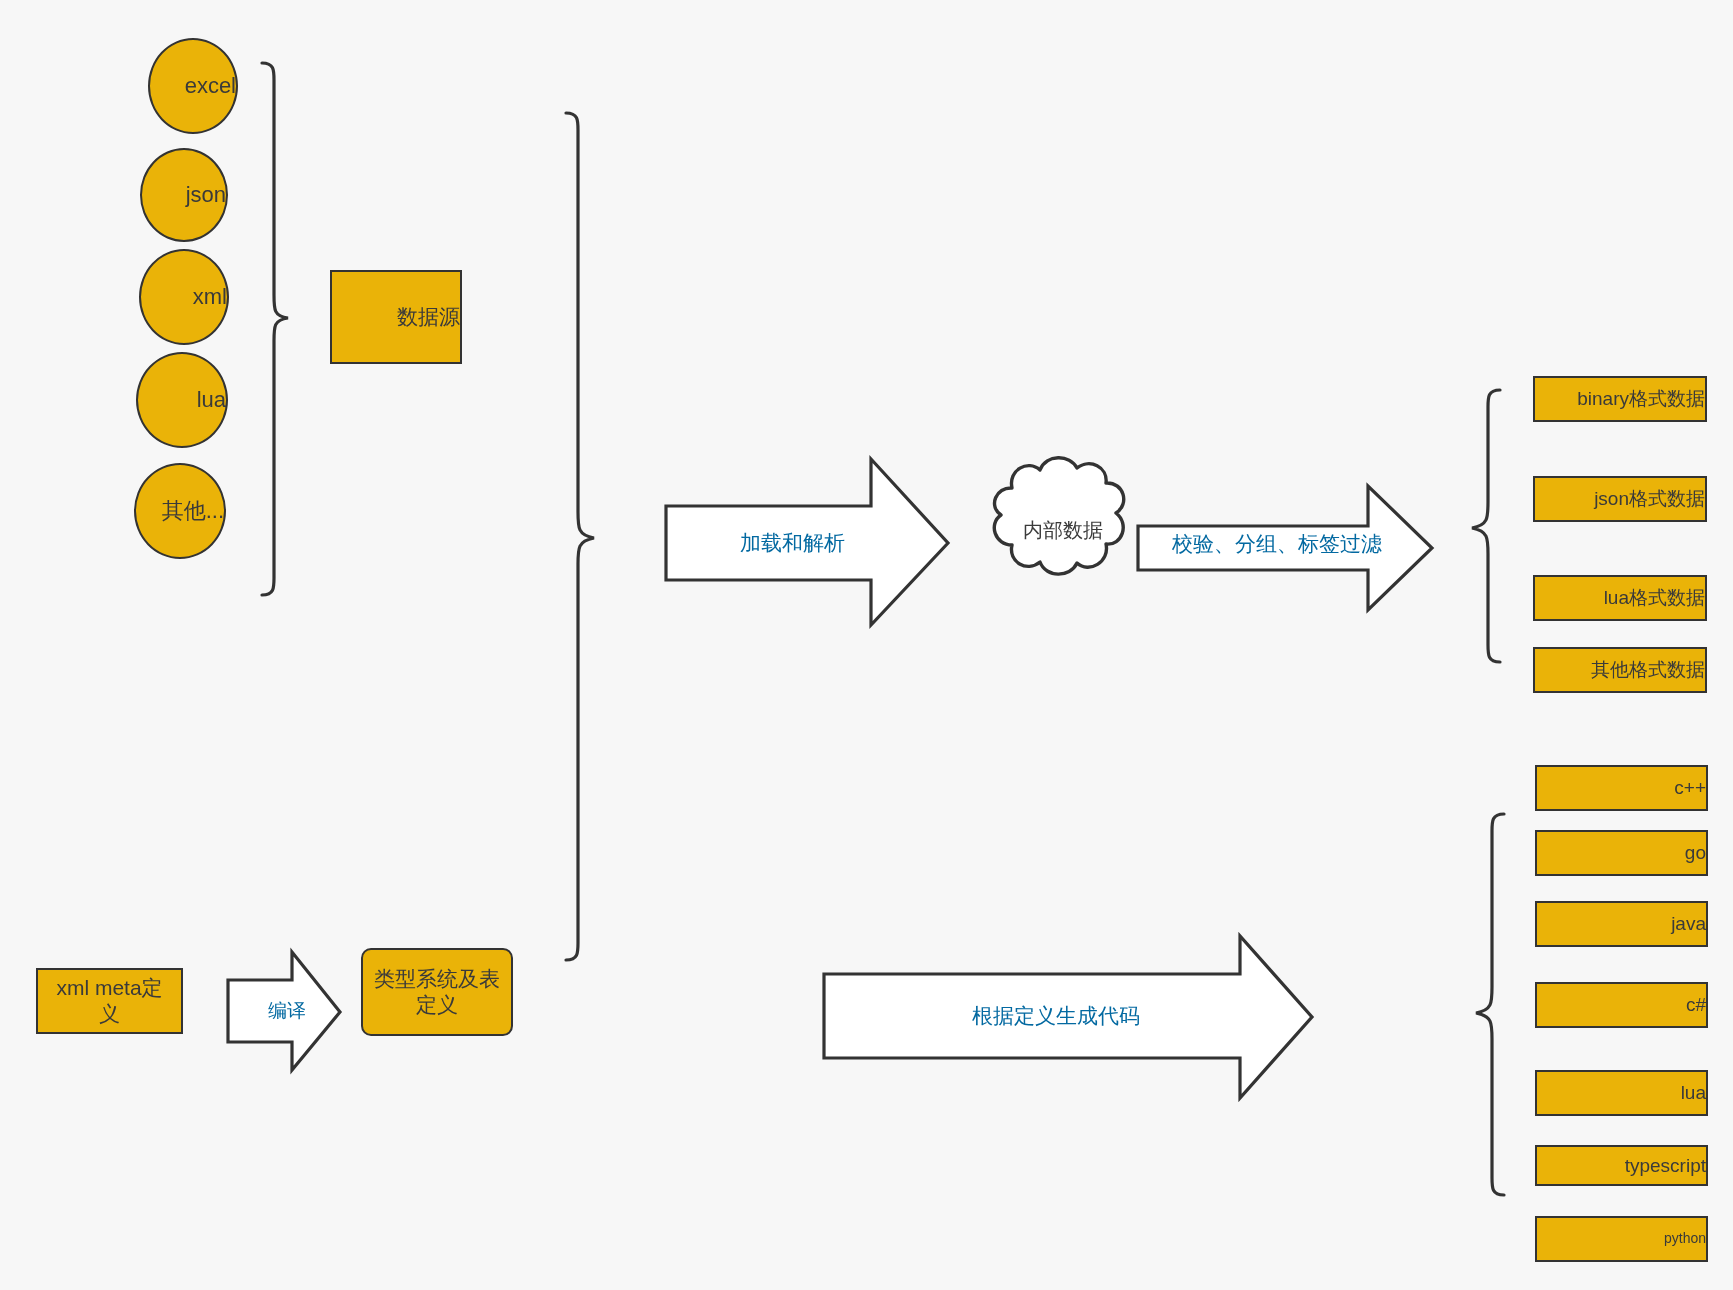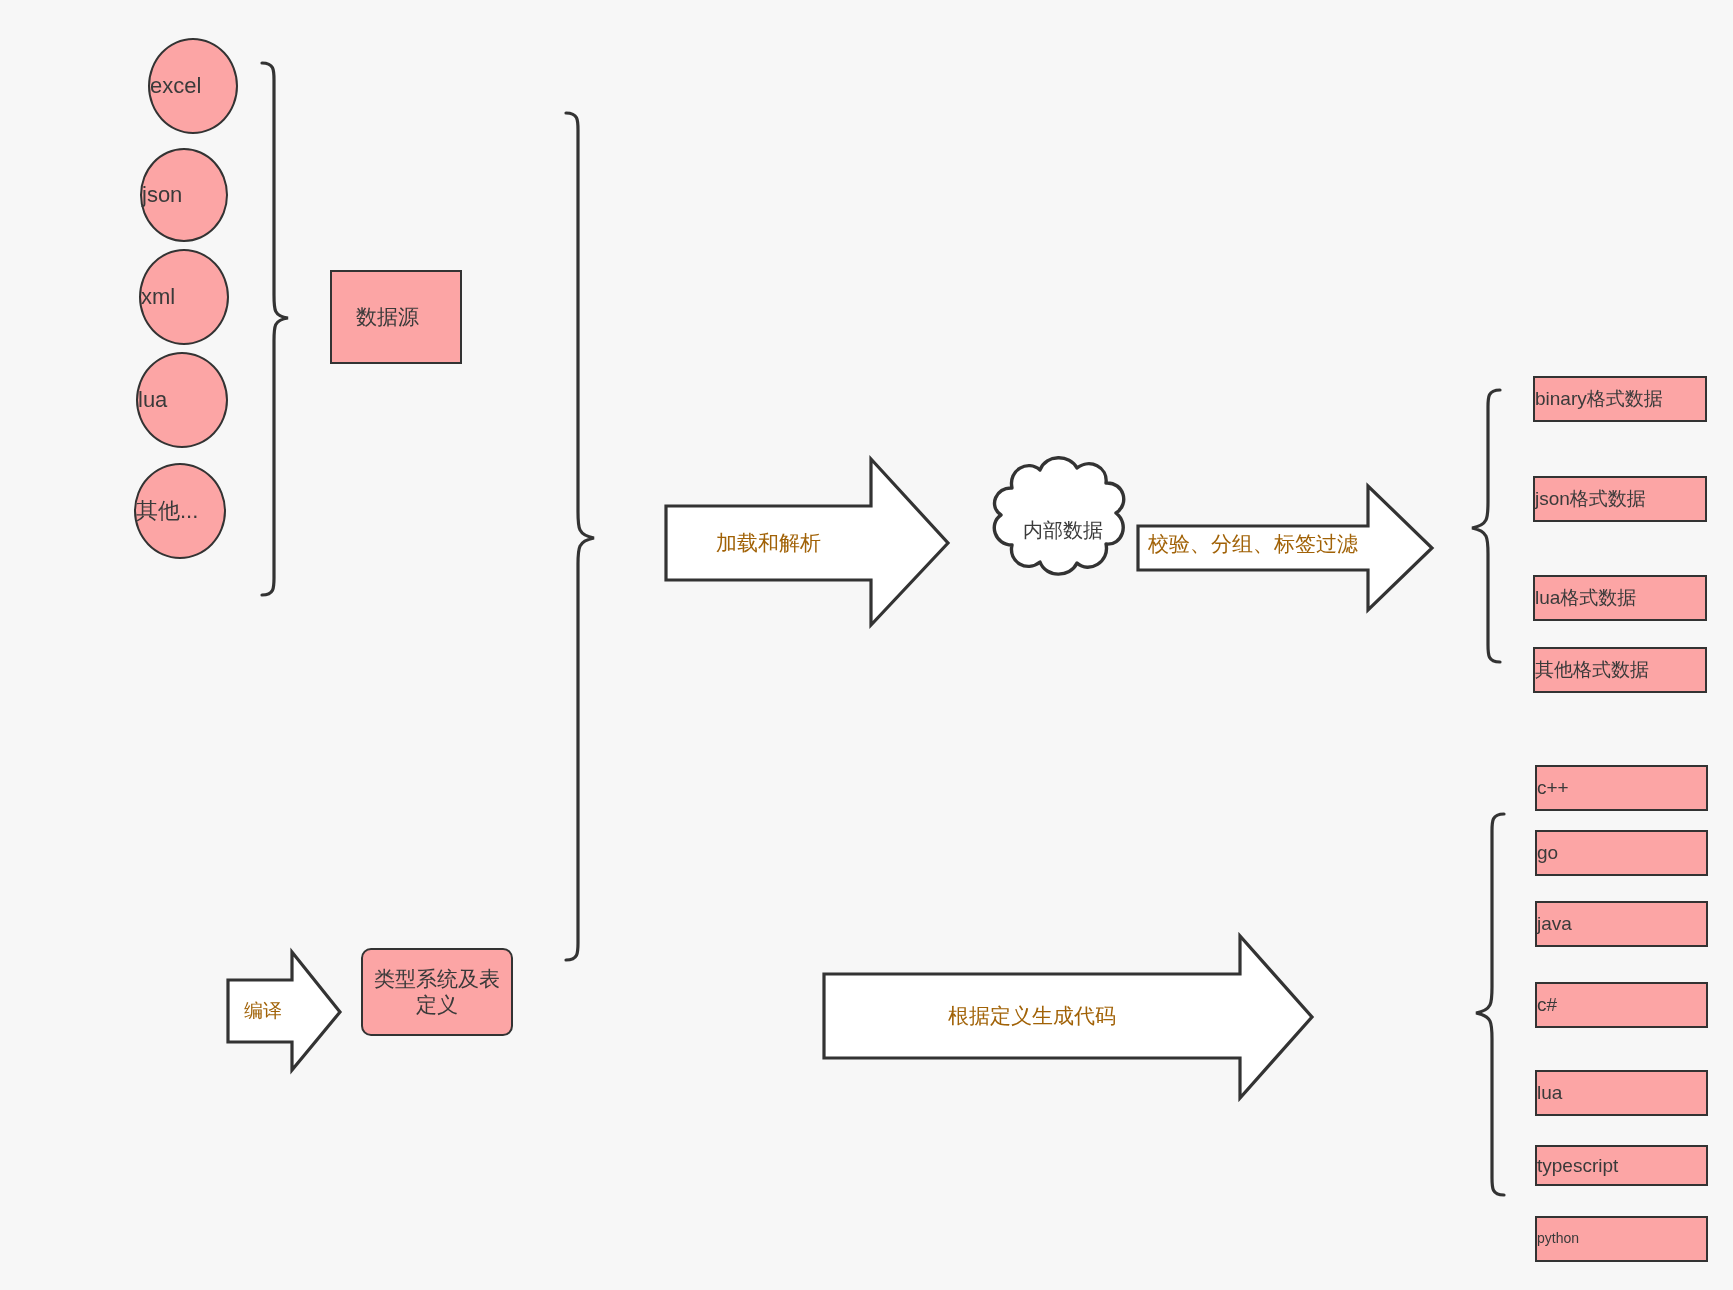--- a/index.html
+++ b/index.html
@@ -16,24 +16,24 @@
     width: 1733px;
     height: 1290px;
     background: #f7f7f7;
     overflow: hidden;
   }
   .node {
     position: absolute;
     box-sizing: border-box;
     display: flex;
     align-items: center;
-    justify-content: flex-start;
+    justify-content: flex-end;
     text-align: center;
     color: #3a3a3a;
-    background: #fca5a5;
+    background: #eab308;
     border: 2.5px solid #333333;
     line-height: 1.25;
   }
   .ellipse {
     border-radius: 50%;
     font-size: 22px;
   }
   .rect {
     font-size: 21px;
   }
@@ -48,23 +48,24 @@
     width: 1733px;
     height: 1290px;
     pointer-events: none;
   }
   .arrow-label {
     position: absolute;
     display: flex;
     align-items: center;
     justify-content: center;
     font-size: 21px;
-    color: #a16207;
+    color: #0369a1;
     text-align: center;
     pointer-events: none;
+    margin-left: 24px;
   }
   .cloud-label {
     position: absolute;
     display: flex;
     align-items: center;
     justify-content: center;
     font-size: 20px;
     color: #3a3a3a;
     text-align: center;
     pointer-events: none;
@@ -191,20 +192,23 @@
   </div>
 
   <div class="arrow-label" style="left:824px; top:974px; width:416px; height:84px;">
     <span>根据定义生成代码</span>
   </div>
 
   <div class="arrow-label" style="left:228px; top:980px; width:70px; height:62px; font-size:19px;">
     <span>编译</span>
   </div>
 
+  <div class="node rect" style="left:36px; top:968px; width:147px; height:66px; padding:0 8px;">
+    <span>xml meta定义</span>
+  </div>
 
   <div class="node rect-rounded" style="left:361px; top:948px; width:152px; height:88px; padding:16px 10px;">
     <span>类型系统及表定义</span>
   </div>
 
   <div class="node rect" style="left:1533px; top:376px; width:174px; height:46px; font-size:19px;">
     <span>binary格式数据</span>
   </div>
 
   <div class="node rect" style="left:1533px; top:476px; width:174px; height:46px; font-size:19px;">

